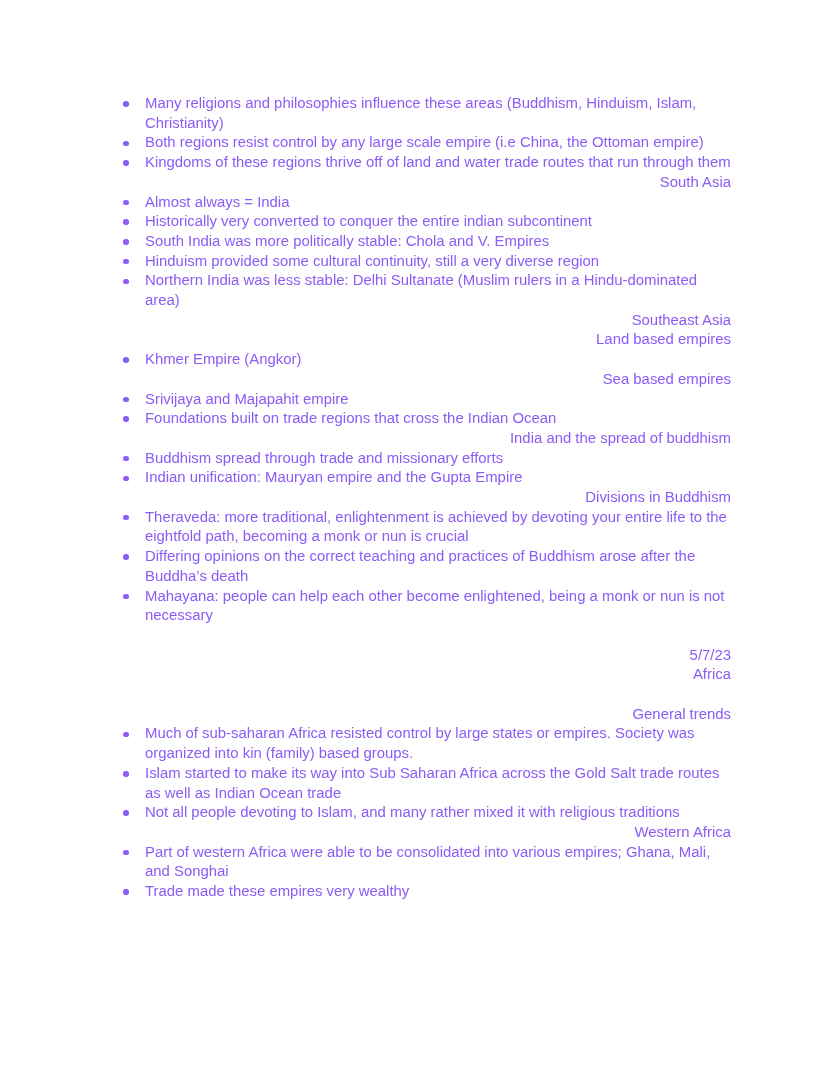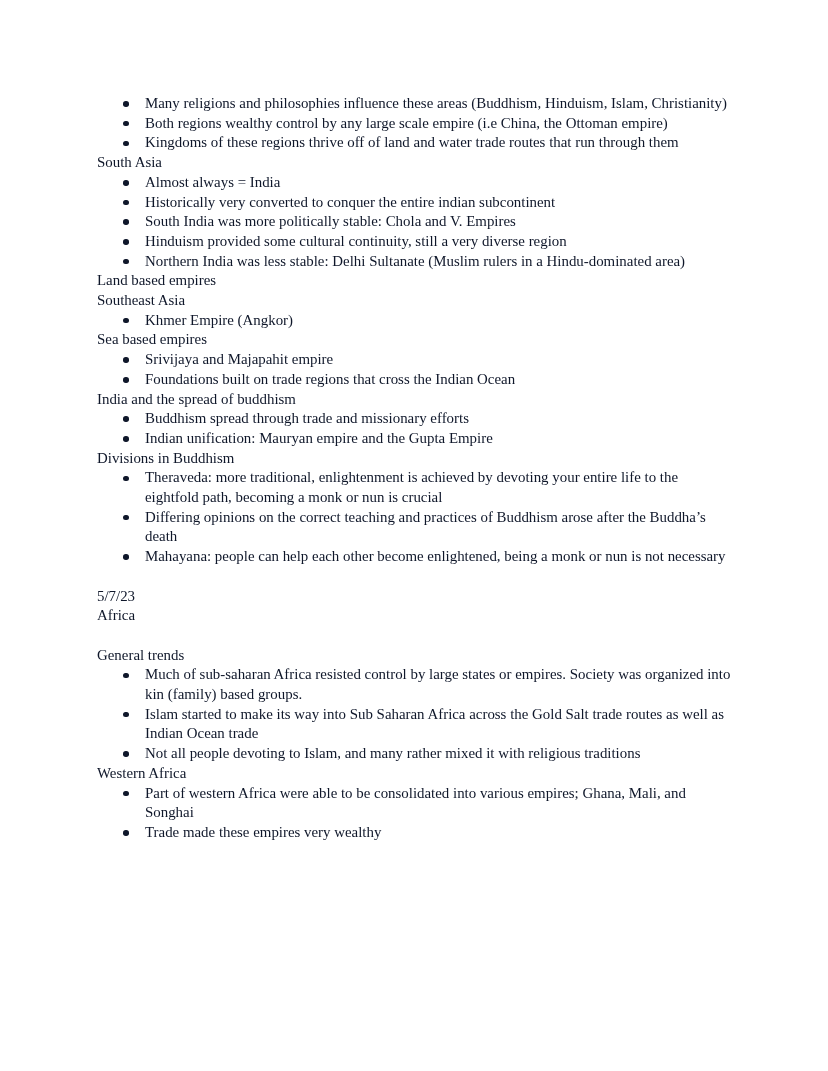--- a/index.html
+++ b/index.html
@@ -21,20 +21,21 @@
     left: 97px;
     top: 94px;
     width: 634px;
     font-size: 14.9px;
     line-height: 19.7px;
     color: #1f1f1f;
     letter-spacing: 0;
   }
   .para {
     white-space: normal;
+    text-align: right;
   }
   .bullet {
     position: relative;
     padding-left: 48px;
   }
   .bullet .dot {
     position: absolute;
     left: 26px;
     top: 7.2px;
     width: 5.5px;
@@ -43,32 +44,32 @@
     background: currentColor;
   }
   .blank {
     height: 19.7px;
   }
 </style>
 </head>
 <body>
 
 <div class="page" id="doc-page" style="background: rgb(255, 255, 255);">
-  <div class="content" id="doc-content" style="color: #0f172a; font-family: Liberation Serif, serif;">
+  <div class="content" id="doc-content" style="color: #8b5cf6;">
       <div class="bullet"><span class="dot"></span><span class="btext">Many religions and philosophies influence these areas (Buddhism, Hinduism, Islam, Christianity)</span></div>
-      <div class="bullet"><span class="dot"></span><span class="btext">Both regions wealthy control by any large scale empire (i.e China, the Ottoman empire)</span></div>
+      <div class="bullet"><span class="dot"></span><span class="btext">Both regions resist control by any large scale empire (i.e China, the Ottoman empire)</span></div>
       <div class="bullet"><span class="dot"></span><span class="btext">Kingdoms of these regions thrive off of land and water trade routes that run through them</span></div>
       <div class="para">South Asia</div>
       <div class="bullet"><span class="dot"></span><span class="btext">Almost always = India</span></div>
       <div class="bullet"><span class="dot"></span><span class="btext">Historically very converted to conquer the entire indian subcontinent</span></div>
       <div class="bullet"><span class="dot"></span><span class="btext">South India was more politically stable: Chola and V. Empires</span></div>
       <div class="bullet"><span class="dot"></span><span class="btext">Hinduism provided some cultural continuity, still a very diverse region</span></div>
       <div class="bullet"><span class="dot"></span><span class="btext">Northern India was less stable: Delhi Sultanate (Muslim rulers in a Hindu-dominated area)</span></div>
+      <div class="para">Southeast Asia</div>
       <div class="para">Land based empires</div>
-      <div class="para">Southeast Asia</div>
       <div class="bullet"><span class="dot"></span><span class="btext">Khmer Empire (Angkor)</span></div>
       <div class="para">Sea based empires</div>
       <div class="bullet"><span class="dot"></span><span class="btext">Srivijaya and Majapahit empire</span></div>
       <div class="bullet"><span class="dot"></span><span class="btext">Foundations built on trade regions that cross the Indian Ocean</span></div>
       <div class="para">India and the spread of buddhism</div>
       <div class="bullet"><span class="dot"></span><span class="btext">Buddhism spread through trade and missionary efforts</span></div>
       <div class="bullet"><span class="dot"></span><span class="btext">Indian unification: Mauryan empire and the Gupta Empire</span></div>
       <div class="para">Divisions in Buddhism</div>
       <div class="bullet"><span class="dot"></span><span class="btext">Theraveda: more traditional, enlightenment is achieved by devoting your entire life to the eightfold path, becoming a monk or nun is crucial</span></div>
       <div class="bullet"><span class="dot"></span><span class="btext">Differing opinions on the correct teaching and practices of Buddhism arose after the Buddha’s death</span></div>

